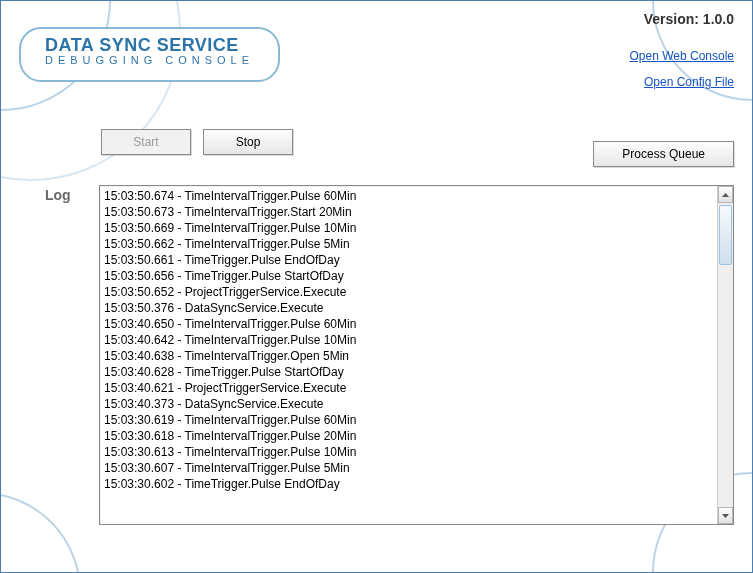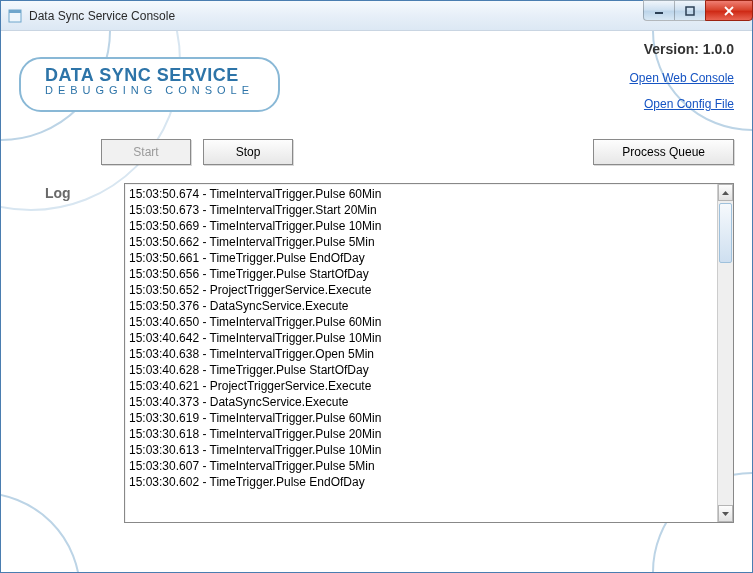--- a/index.html
+++ b/index.html
@@ -115,21 +115,21 @@
   .logo-sub {
     color: #2d74a8;
     font-size: 11px;
     letter-spacing: 5px;
     margin-top: -2px;
   }
   .right-links {
     text-align: right;
     font-size: 12px;
   }
-  .version-label { font-weight: bold; color:#333; margin-bottom:14px; font-size:14px;}
+  .version-label { font-weight: bold; color:#333; margin-bottom:22px; font-size:14px;}
   .link { color: #1654c3; text-decoration: underline; cursor: pointer; display:block; margin-bottom:12px;}
   .controls-row {
     position: relative;
     display: flex;
     align-items: center;
     padding: 16px 18px 10px 100px;
     z-index: 2;
   }
   .btn {
     min-width: 90px;
@@ -140,29 +140,28 @@
     cursor: pointer;
     padding: 0 28px;
     margin-right: 12px;
     box-shadow: 1px 1px 0 rgba(0,0,0,0.15);
   }
   .btn:disabled {
     color: #9a9a9a;
     background: #f1f1f1;
     cursor: default;
   }
-  .btn.process { margin-left: auto; margin-right:0; min-width: 110px;}
+  .btn.process { margin-left: auto; margin-right:0; min-width: 110px; margin-top: 24px;}
   .log-area {
     position: relative;
     display: flex;
     padding: 8px 18px 0 44px;
     flex: 1;
     z-index: 2;
     min-height: 0;
-    gap: 25px;
   }
   .log-label {
     font-weight: bold;
     color: #6a6a6a;
     font-size: 14px;
     width: 54px;
     padding-top: 2px;
   }
   .log-box-wrap {
     flex: 1;
@@ -203,47 +202,20 @@
     position:absolute; top:2px; left:1px; right:1px; height:60px;
     background: linear-gradient(to bottom,#f6f9fc,#cedff0);
     border:1px solid #9fc1dc; border-radius:2px;
   }
 </style>
 </head>
 <body>
 
 <div class="window">
 
-  <div class="titlebar">
-    <span class="app-icon">
-      <svg width="14" height="14" viewBox="0 0 14 14">
-        <rect x="1" y="1" width="12" height="12" fill="#eef6fc" stroke="#6fa6cc"></rect>
-        <rect x="1" y="1" width="12" height="3" fill="#6fa6cc"></rect>
-      </svg>
-    </span>
-    <span class="title-text">Data Sync Service Console</span>
-    <div class="win-controls">
-      <div class="win-btn min">
-        <svg width="10" height="10">
-            <rect x="1" y="6" width="8" height="2" fill="#2b3f55"></rect>
-          </svg>
-      </div>
-      <div class="win-btn max">
-        <svg width="10" height="10">
-            <rect x="1" y="1" width="8" height="8" fill="none" stroke="#2b3f55" stroke-width="1.5"></rect>
-          </svg>
-      </div>
-      <div class="win-btn close">
-        <svg width="12" height="12">
-          <line x1="2" y1="2" x2="10" y2="10" stroke="#fff" stroke-width="1.8"></line>
-          <line x1="10" y1="2" x2="2" y2="10" stroke="#fff" stroke-width="1.8"></line>
-        </svg>
-      </div>
-    </div>
-  </div>
 
   <div class="body-wrap">
     <div class="corner tl"></div>
     <div class="corner tl2"></div>
     <div class="corner tr"></div>
     <div class="corner bl"></div>
     <div class="corner br"></div>
 
     <div class="header-row">
       <div class="logo-box">

